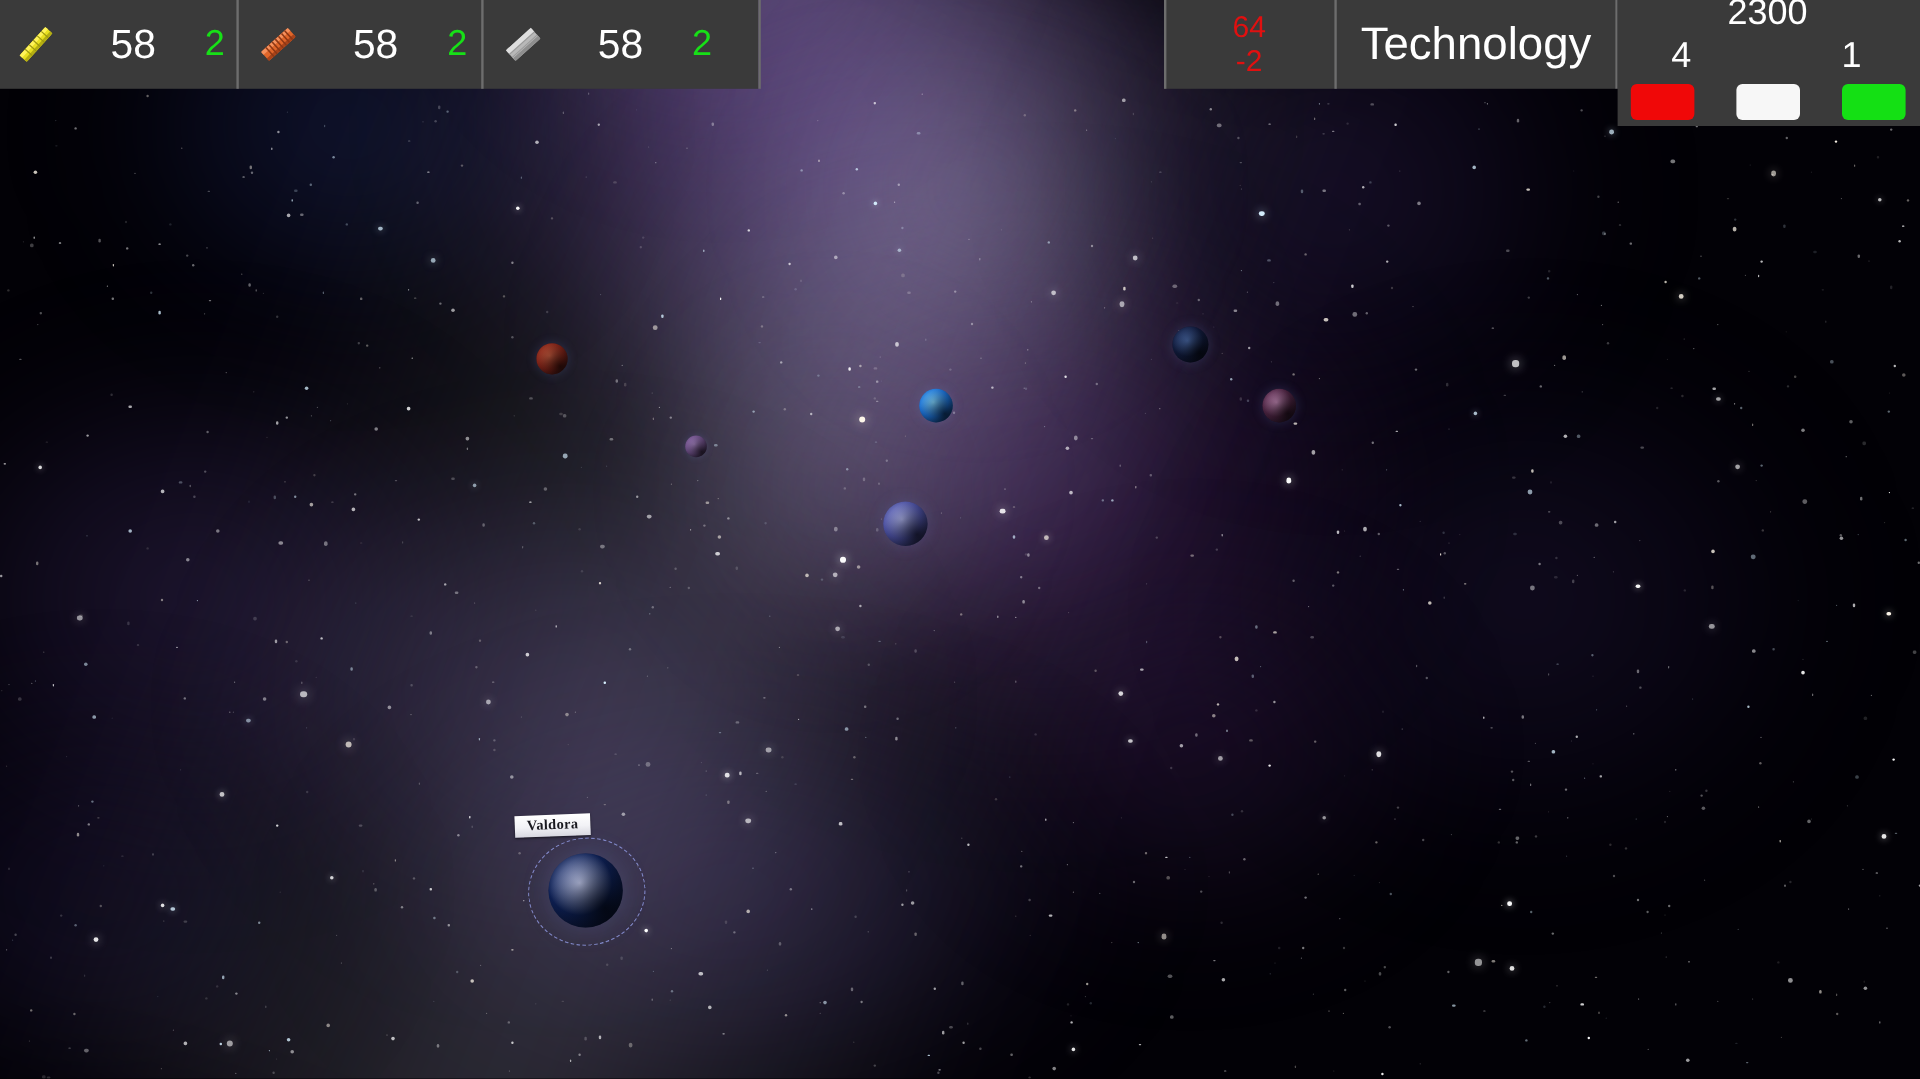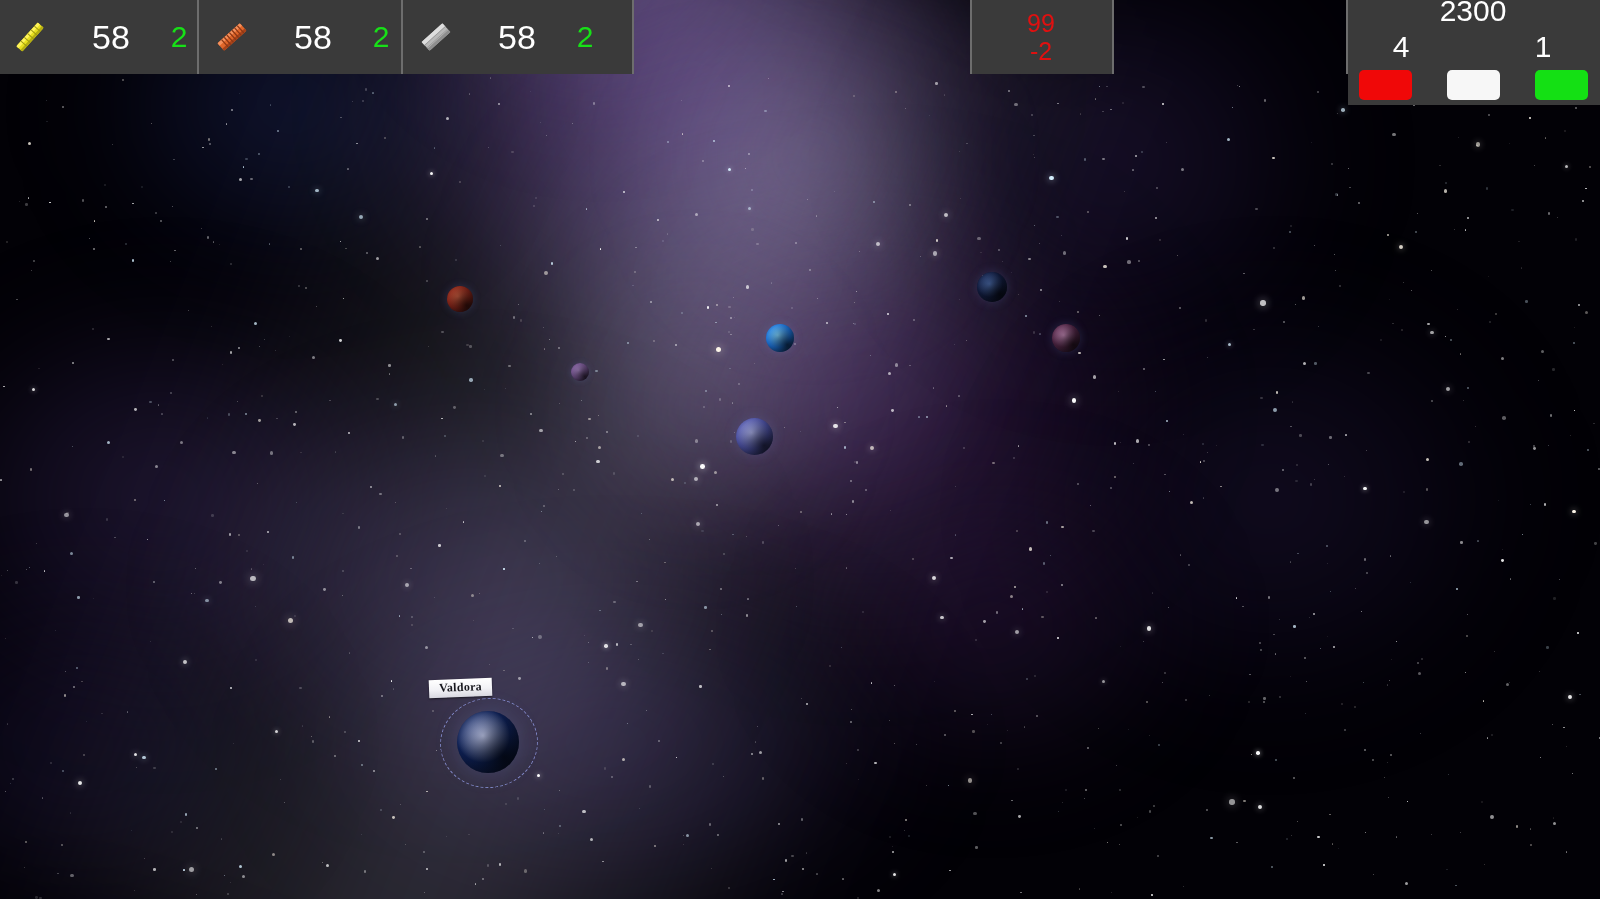--- a/index.html
+++ b/index.html
@@ -1397,24 +1397,27 @@
         </g>
       </svg>
     </div>
     <div class="res-amount">58</div>
     <div class="res-delta">2</div>
   </div>
 
 
   <div class="hud-panel" style="left:970px;top:0;width:144px;height:74px;"></div>
   <div id="pop-panel">
-    <div class="pop-line">99</div>
+    <div class="pop-line">64</div>
     <div class="pop-line">-2</div>
   </div>
 
+  <div id="tech-panel">
+    <div id="tech-label">Technology</div>
+  </div>
 
   <div id="diplo-panel">
     <div class="diplo-count" style="left:18px;top:32px;width:70px;">4</div>
     <div class="diplo-count" style="left:70px;top:-4px;width:110px;">2300</div>
     <div class="diplo-count" style="left:160px;top:32px;width:70px;">1</div>
 
     <div class="diplo-btn" style="left:11px;background:#f00808;"></div>
     <div class="diplo-btn" style="left:99px;background:#f7f7f7;"></div>
     <div class="diplo-btn" style="left:187px;background:#14e014;"></div>
   </div>

